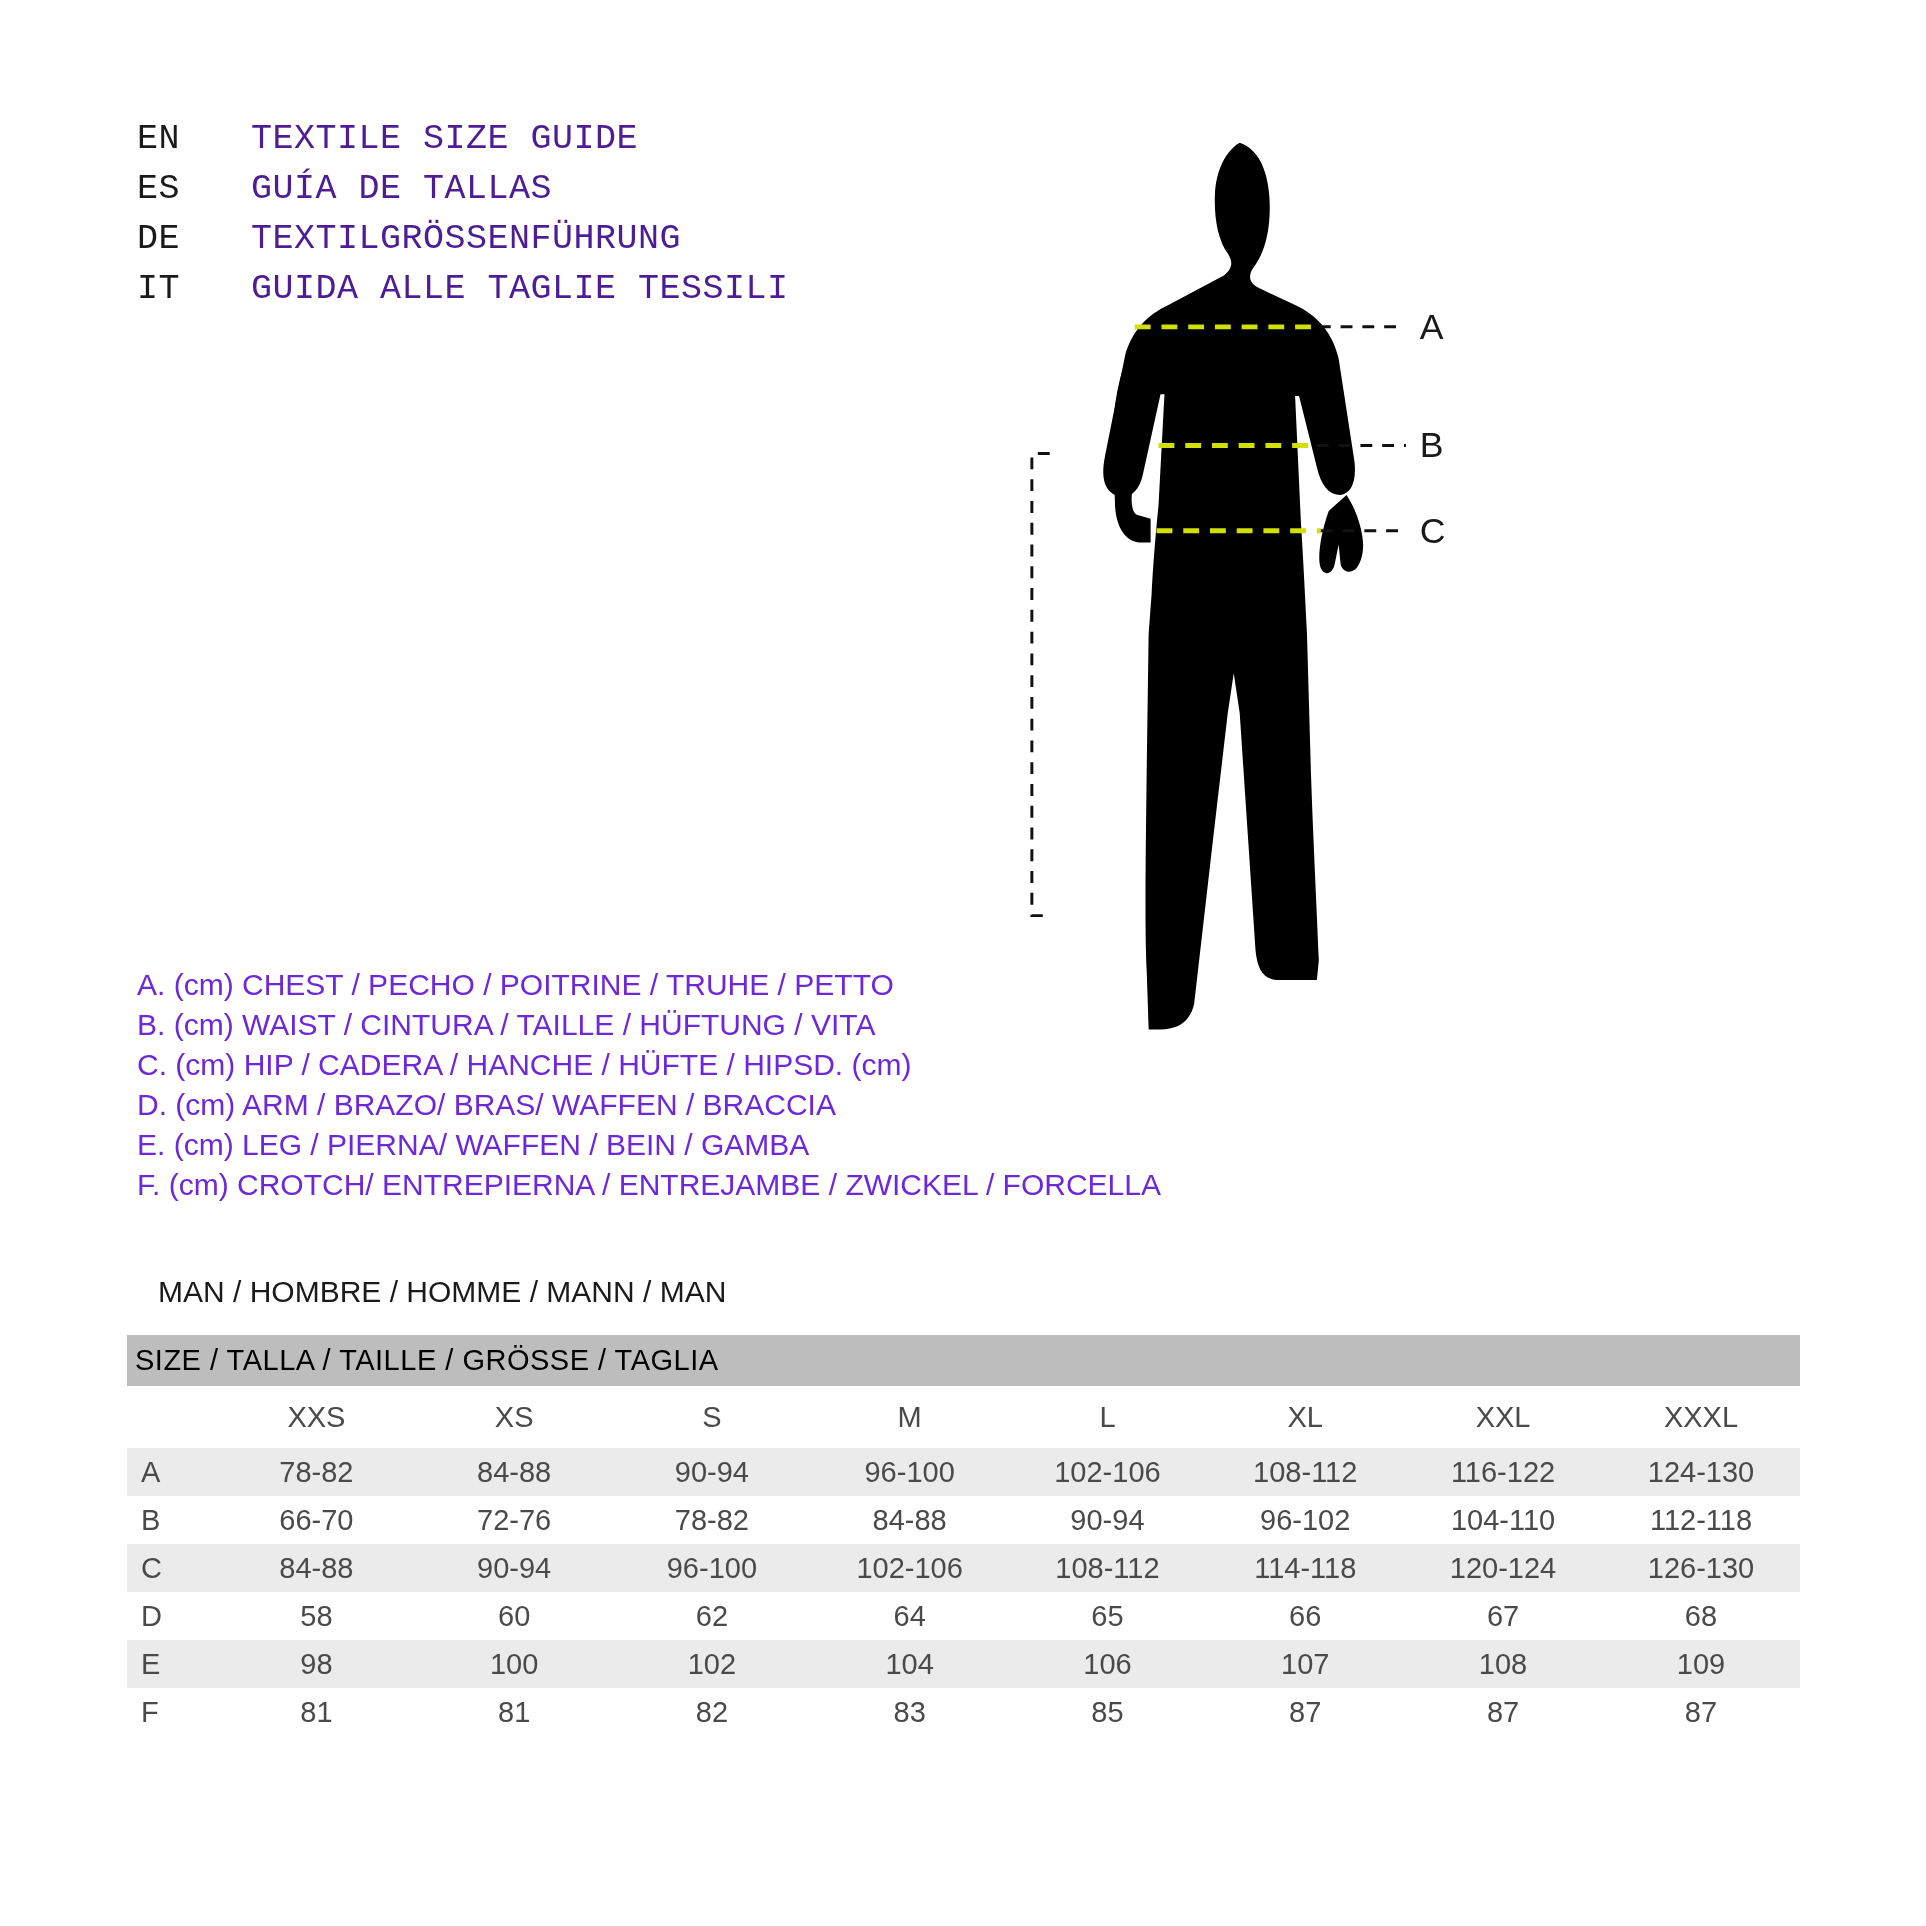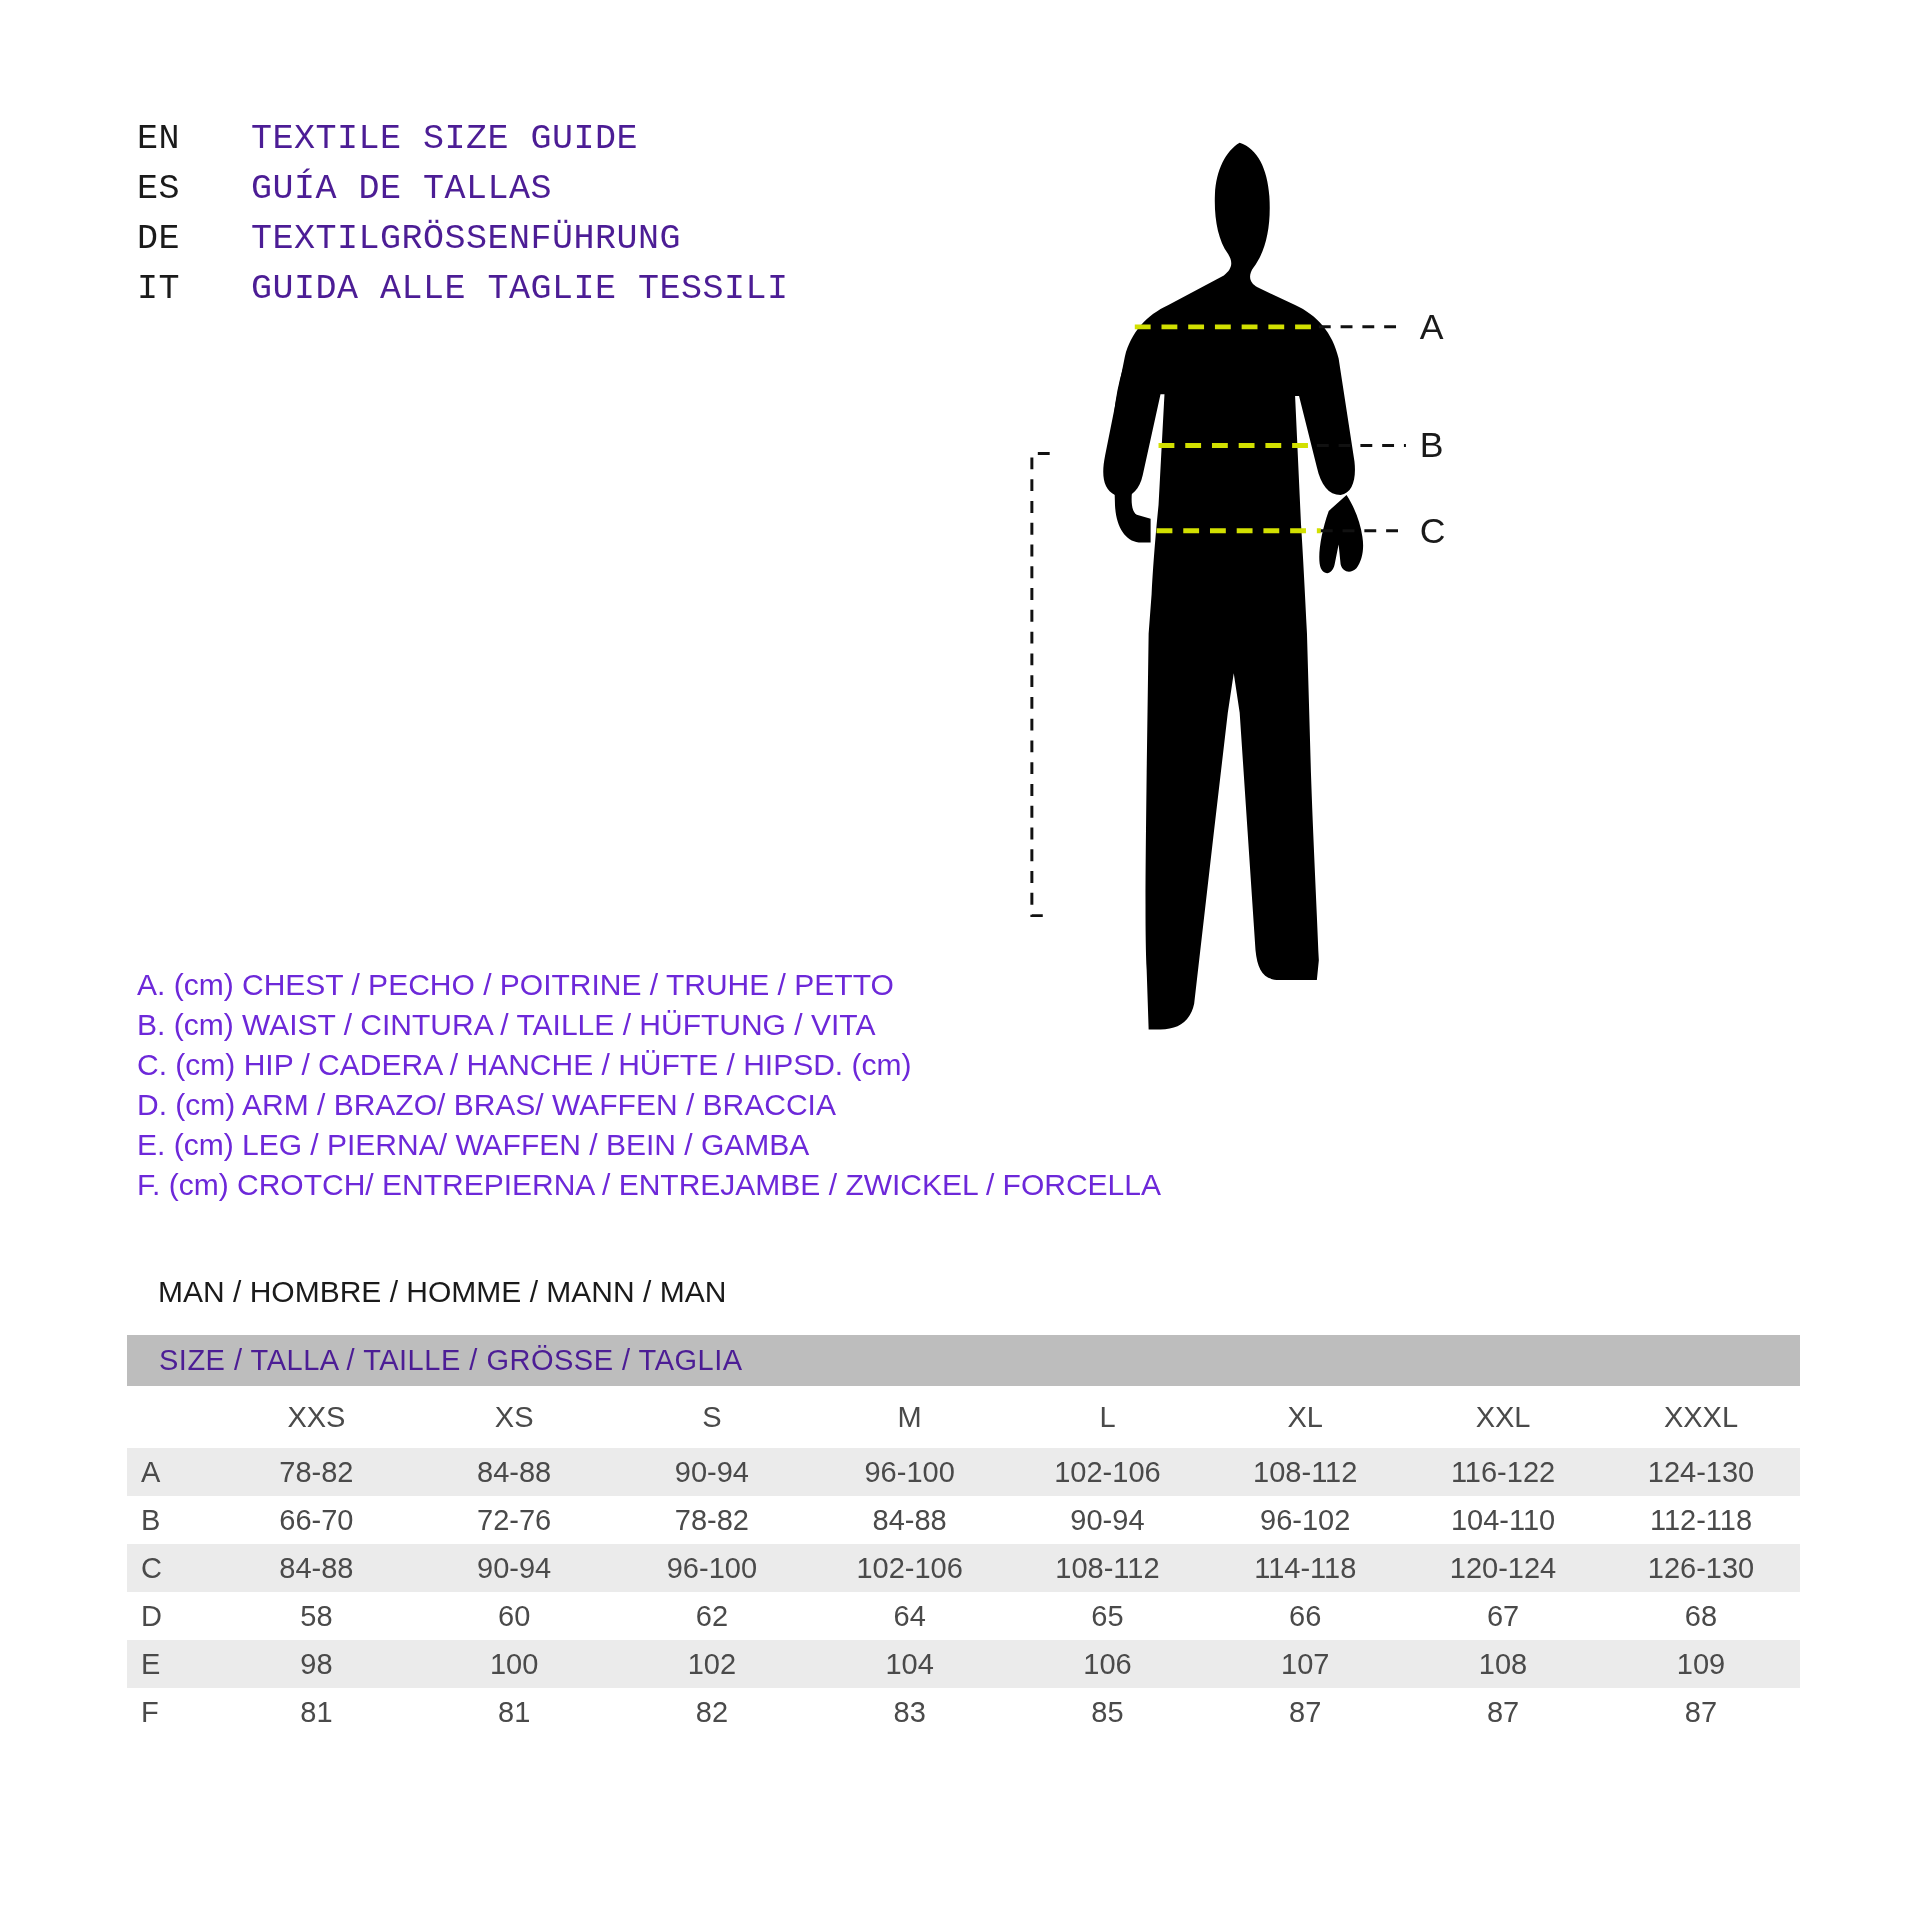--- a/index.html
+++ b/index.html
@@ -93,24 +93,24 @@
   .size-table th, .size-table td {
     padding: 0;
     margin: 0;
     height: 48px;
     text-align: center;
     font-weight: normal;
   }
   .size-table .title-row td {
     background: #bdbdbd;
     text-align: left;
-    padding-left: 32px;
+    padding-left: 8px;
     height: 51px;
     font-size: 29px;
-    color: #4c1d95;
+    color: #000000;
     letter-spacing: 0.5px;
   }
   .size-table .head-row td {
     background: #ffffff;
     color: #4a4a4a;
     height: 62px;
   }
   .size-table tbody tr.alt td {
     background: #ebebeb;
   }

